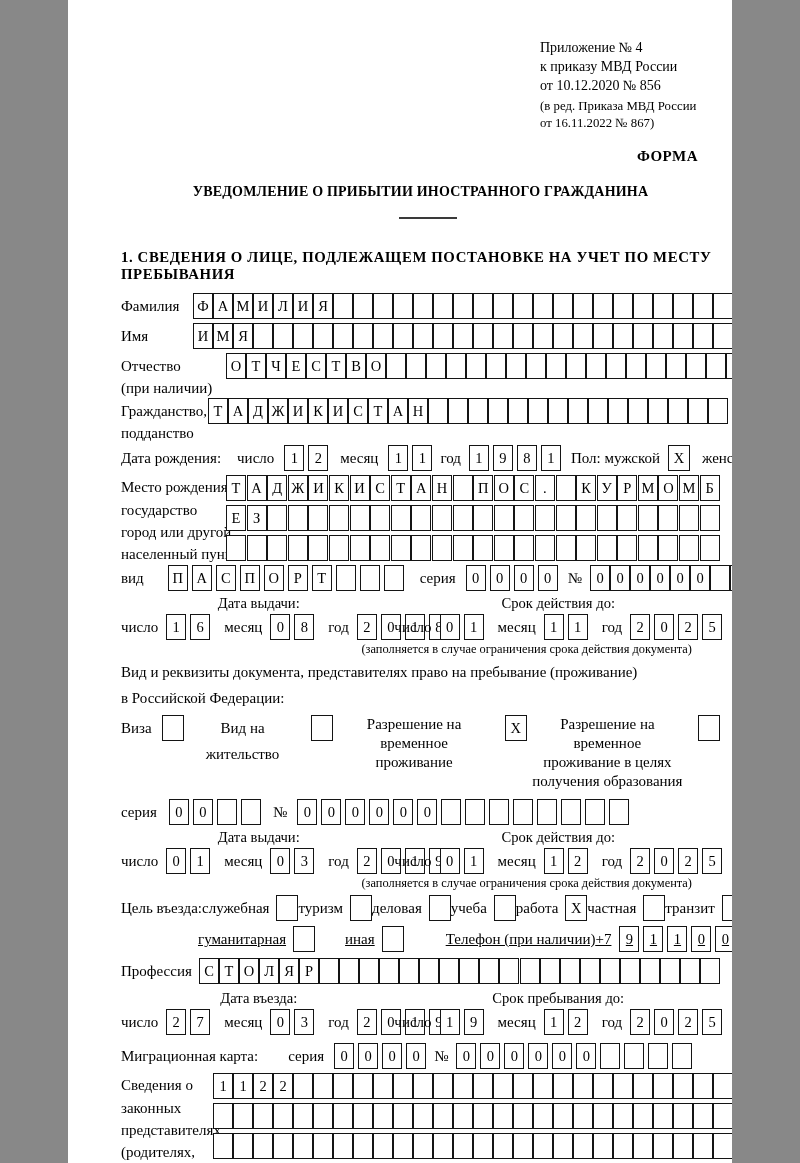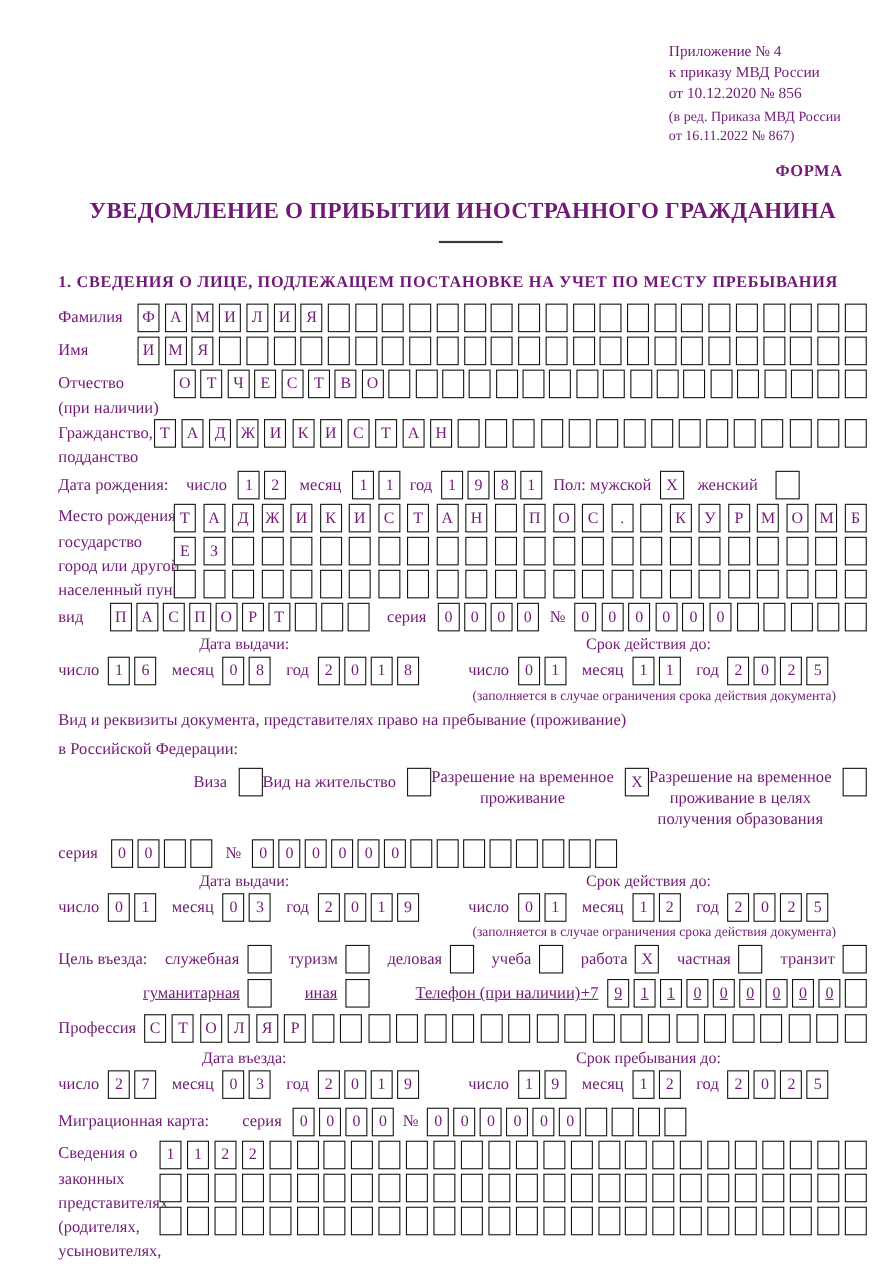--- a/index.html
+++ b/index.html
@@ -1,24 +1,24 @@
 <!DOCTYPE html>
 <html><head>
 <meta charset="utf-8">
 <style>
   html,body { margin:0; padding:0; background:#888; }
   .page {
-    width:800px; height:1163px; margin:0 auto; background:#fff; color:#701a75;
+    width:664px; height:1163px; margin:0 auto; background:#fff; color:#000000;
     font-family:"Liberation Serif","DejaVu Serif",serif; font-size:15px;
     box-sizing:border-box; padding:38px 12px 0 53px; overflow:hidden; position:relative;
   }
   .appendix { margin-left:auto; width:180px; line-height:19px; font-size:14px; }
   .appendix .edition { font-size:12.8px; line-height:17px; margin-top:3px; }
   .forma { text-align:right; font-weight:bold; font-size:15px; margin:16px 22px 0 0; letter-spacing:.5px; }
-  .title { text-align:center; font-weight:bold; font-size:21px; line-height:23px; margin-top:15px; letter-spacing:.2px; }
+  .title { text-align:center; font-weight:bold; font-size:14px; line-height:23px; margin-top:15px; letter-spacing:.2px; }
   .blank-line { display:inline-block; width:58px; border-bottom:2px solid #3a3a3a; height:13px; margin-left:14px; vertical-align:baseline; }
   .section-heading { font-weight:bold; font-size:14.8px; margin-top:23px; letter-spacing:.6px; }
 
   .cell {
     display:inline-flex; align-items:center; justify-content:center;
     width:20px; height:26px; min-width:20px; border:1.6px solid #141414;
     box-sizing:border-box; font-size:14.5px; line-height:1; background:#fff;
   }
   .cb { width:22px; min-width:22px; }
   .cells { display:flex; }
@@ -43,21 +43,21 @@
   .date-pair { display:flex; margin-bottom:2px; }
   .date-col { display:flex; flex-direction:column; }
   .date-col.left { width:46%; } .date-col.right { width:54%; }
   .date-heading { text-align:center; font-size:14.6px; height:19px; }
   .date-row { display:flex; align-items:flex-start; }
   .date-row .lbl { margin-right:8px; }
   .date-row .grp { margin-right:14px; display:inline-flex; }
   .note { font-size:12.4px; text-align:right; margin:2px 28px 4px 0; line-height:15px; }
 
   .intro { line-height:23px; margin-top:3px; }
-  .opt-row { display:flex; align-items:flex-start; justify-content:flex-end; margin:5px 0 8px 0; }
+  .opt-row { display:flex; align-items:flex-start; justify-content:space-between; margin:5px 0 8px 0; }
   .ropt { display:flex; align-items:flex-start; }
   .ropt .lines { text-align:center; line-height:19px; margin-right:10px; }
   .purpose-row { display:flex; align-items:flex-start; justify-content:space-between; margin-bottom:5px; }
   .popt { display:flex; align-items:flex-start; }
   .popt .lbl { margin-right:7px; line-height:26px; }
   .phone-row { display:flex; align-items:flex-start; margin-bottom:6px;text-decoration:underline; }
 </style>
 </head>
 <body>
 

